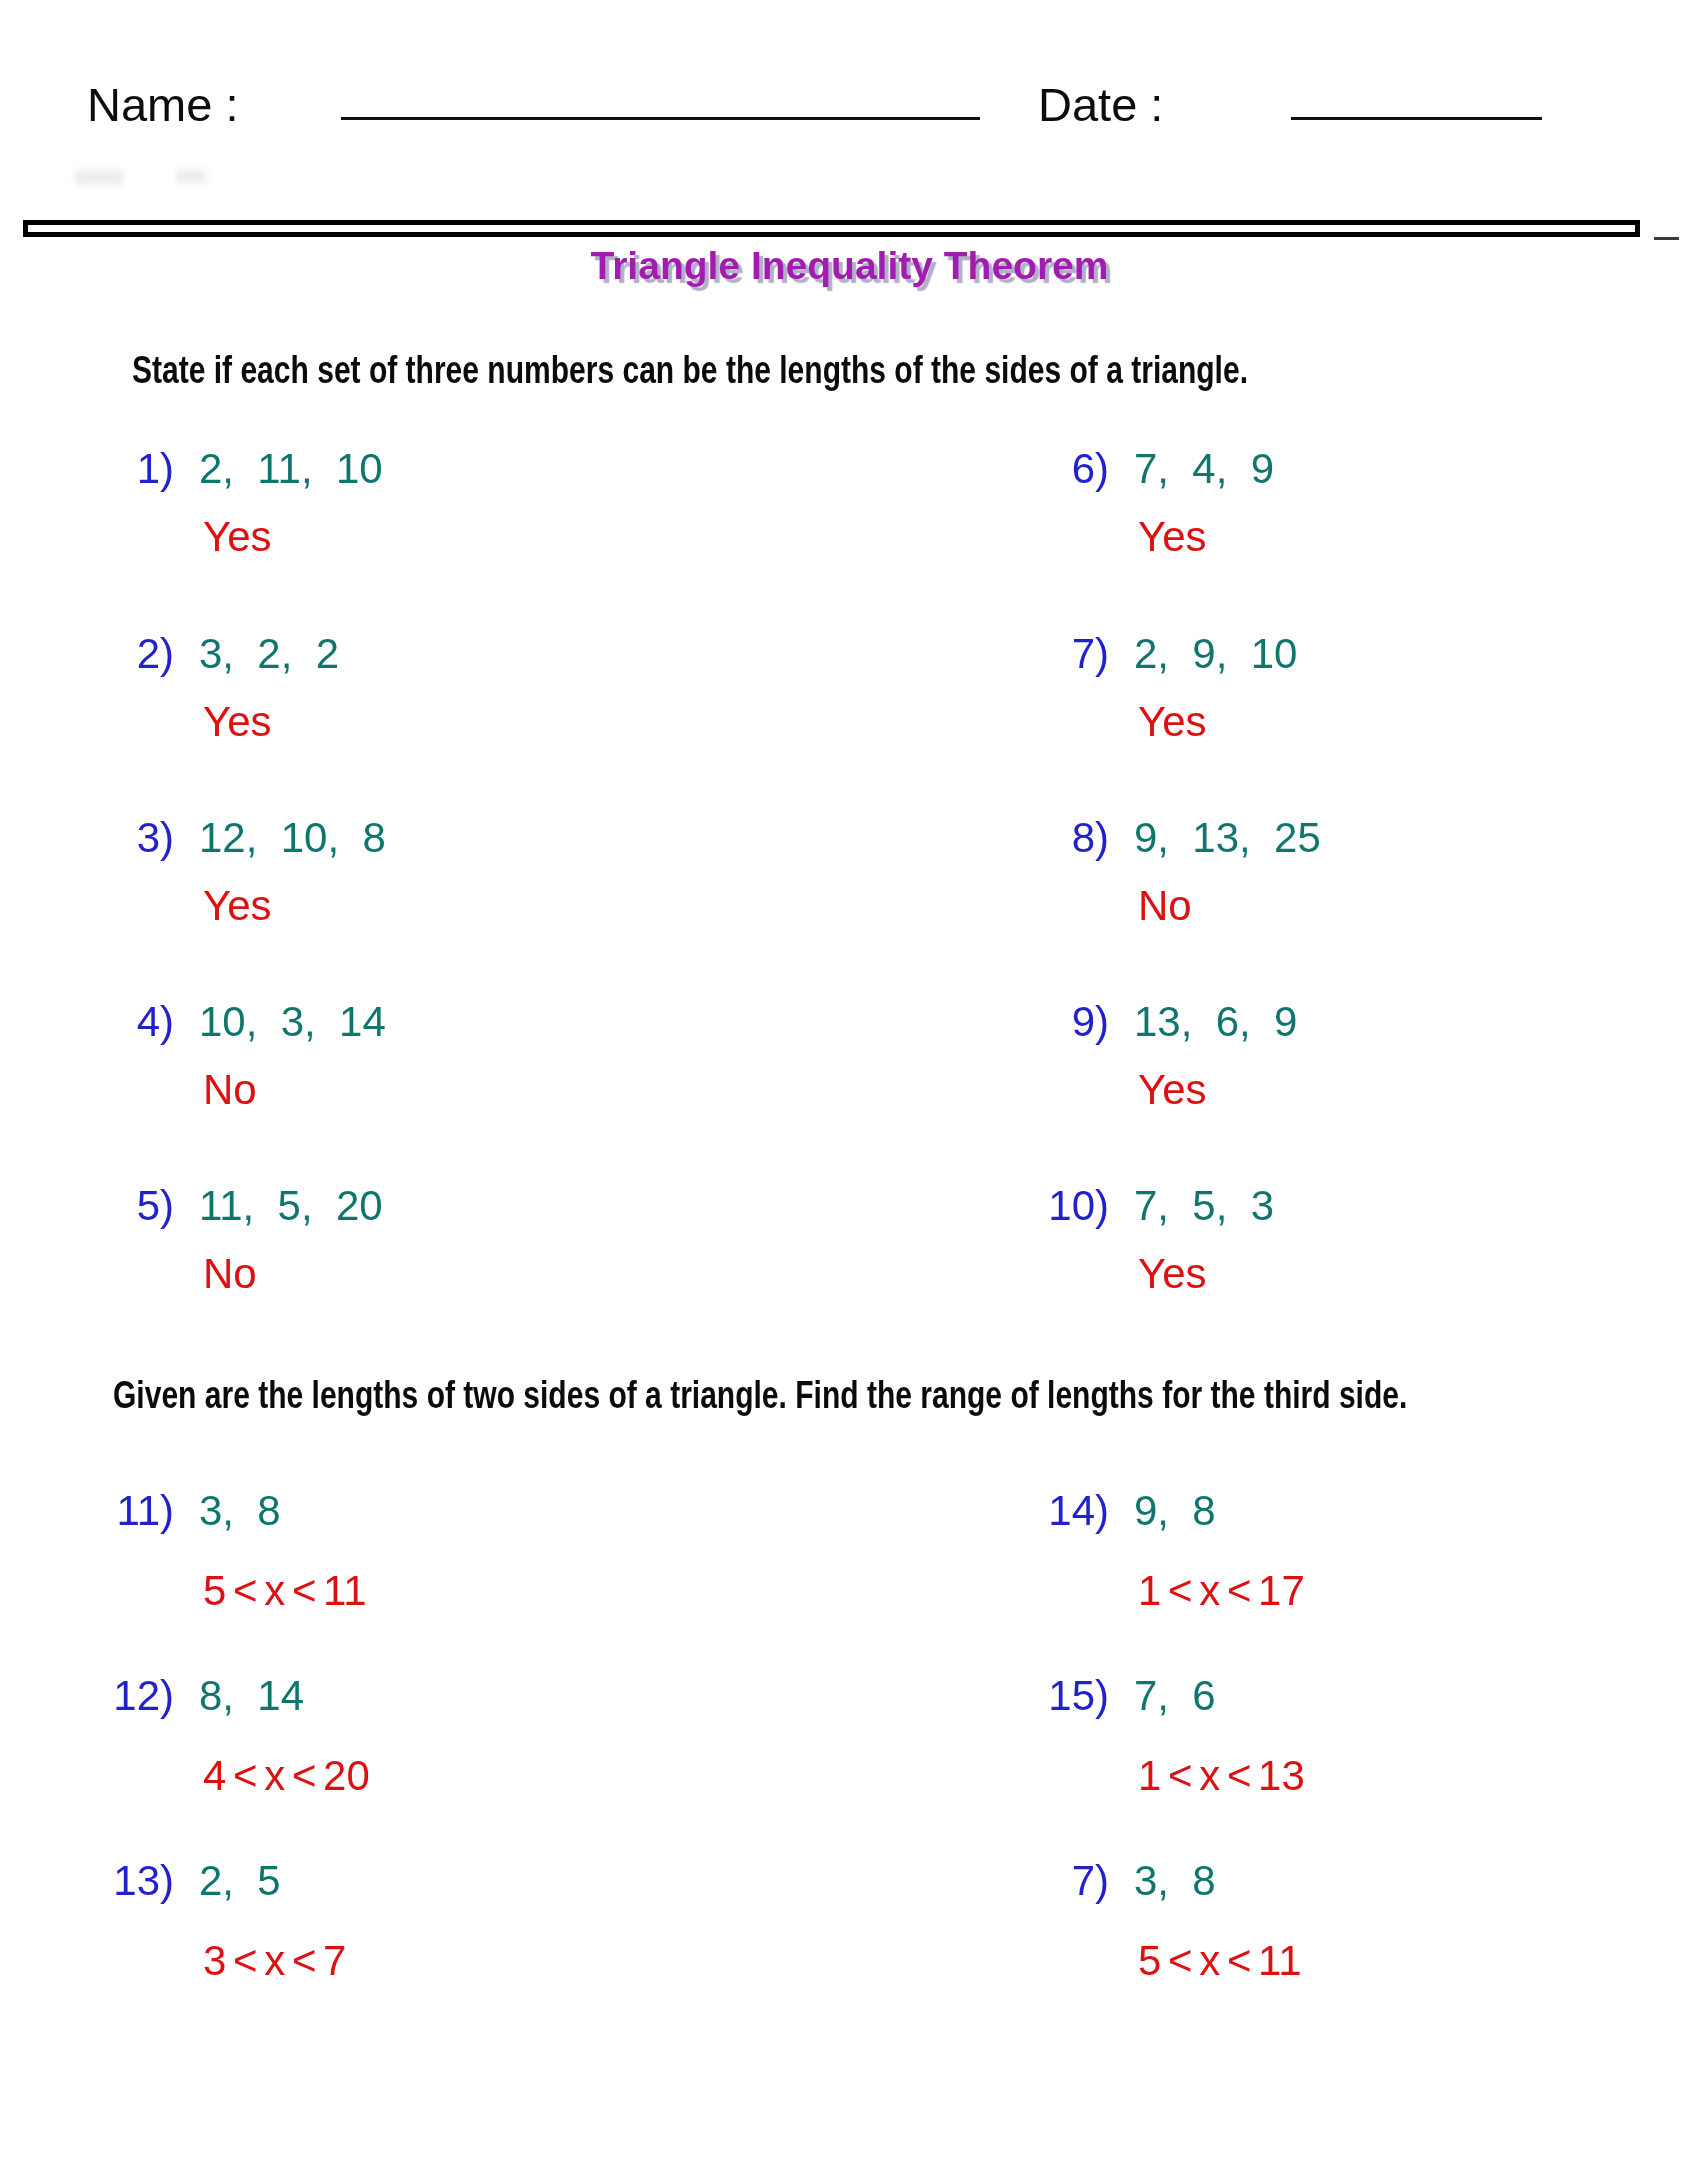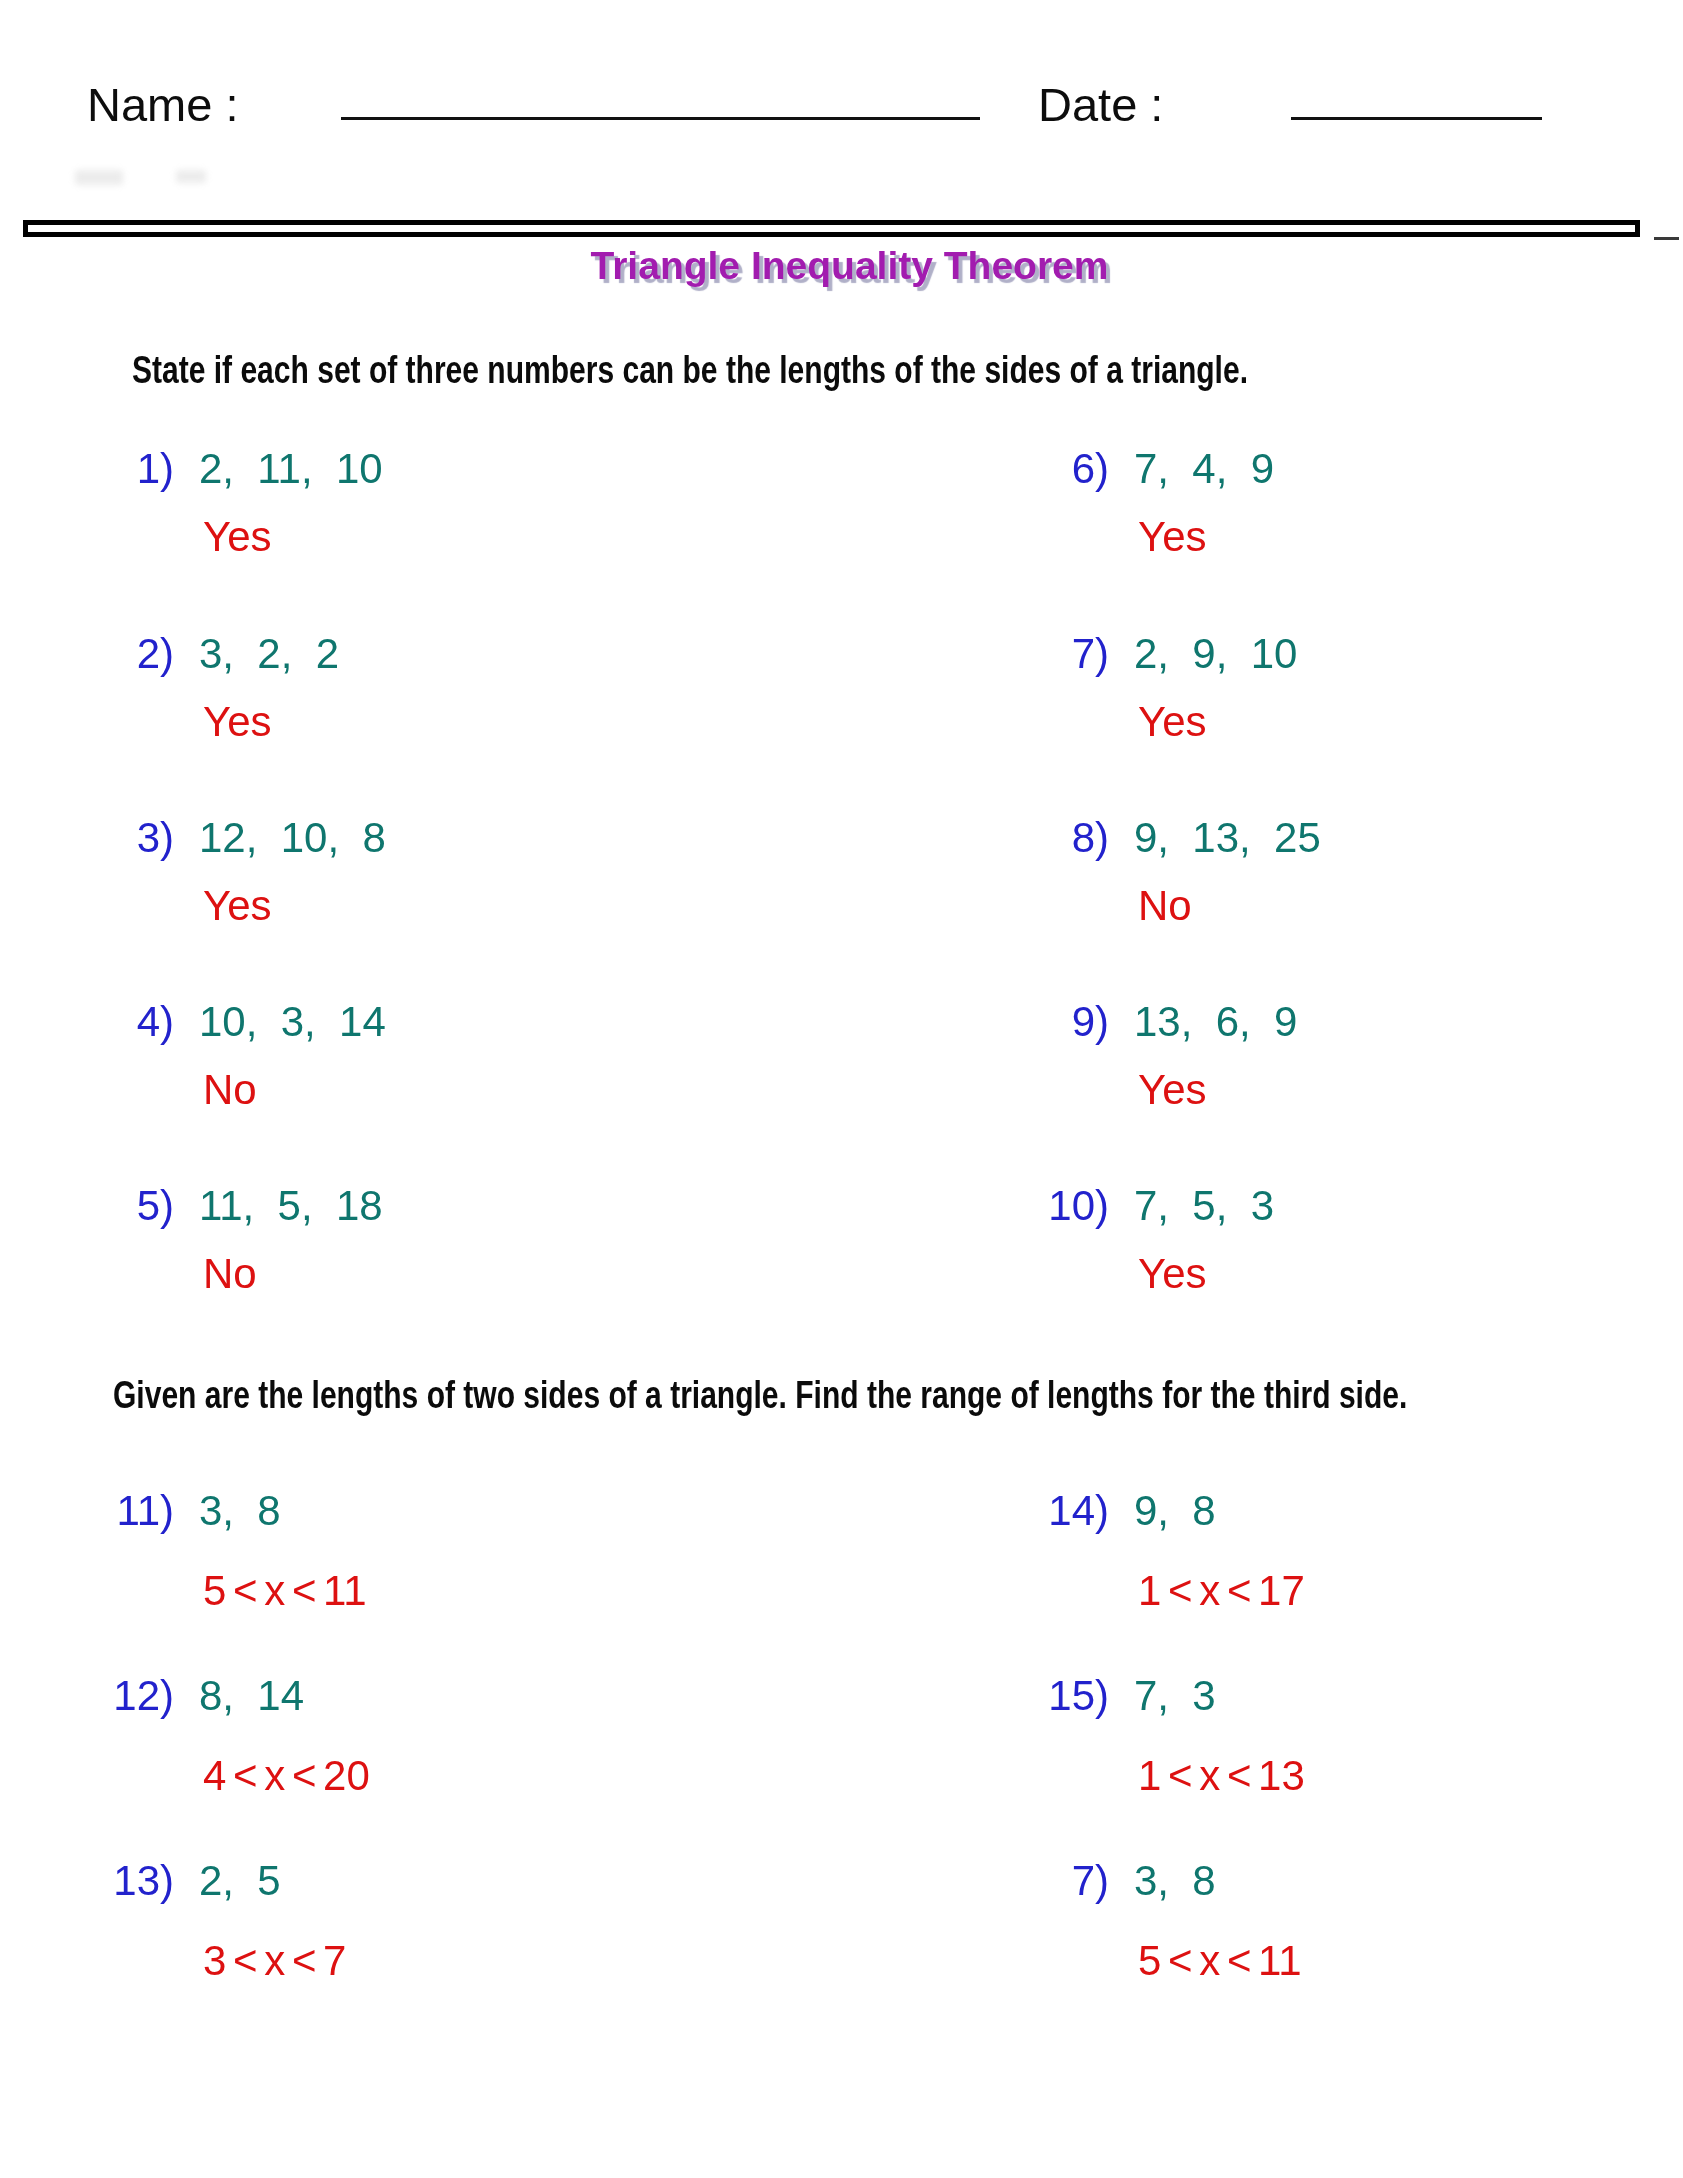--- a/index.html
+++ b/index.html
@@ -160,21 +160,21 @@
     <span class="vals">12,  10,  8</span>
     <span class="ans">Yes</span>
   </div>
   <div class="prob colL" style="top:1000px">
     <span class="num">4)</span>
     <span class="vals">10,  3,  14</span>
     <span class="ans">No</span>
   </div>
   <div class="prob colL" style="top:1184px">
     <span class="num">5)</span>
-    <span class="vals">11,  5,  18</span>
+    <span class="vals">11,  5,  20</span>
     <span class="ans">No</span>
   </div>
 
   <div class="prob colR" style="top:447px">
     <span class="num">6)</span>
     <span class="vals">7,  4,  9</span>
     <span class="ans">Yes</span>
   </div>
   <div class="prob colR" style="top:632px">
     <span class="num">7)</span>
@@ -215,21 +215,21 @@
     <span class="ans">3 &lt; x &lt; 7</span>
   </div>
 
   <div class="prob s2 colR" style="top:1489px">
     <span class="num">14)</span>
     <span class="vals">9,  8</span>
     <span class="ans">1 &lt; x &lt; 17</span>
   </div>
   <div class="prob s2 colR" style="top:1674px">
     <span class="num">15)</span>
-    <span class="vals">7,  3</span>
+    <span class="vals">7,  6</span>
     <span class="ans">1 &lt; x &lt; 13</span>
   </div>
   <div class="prob s2 colR" style="top:1859px">
     <span class="num">7)</span>
     <span class="vals">3,  8</span>
     <span class="ans">5 &lt; x &lt; 11</span>
   </div>
 
 </div>
 

